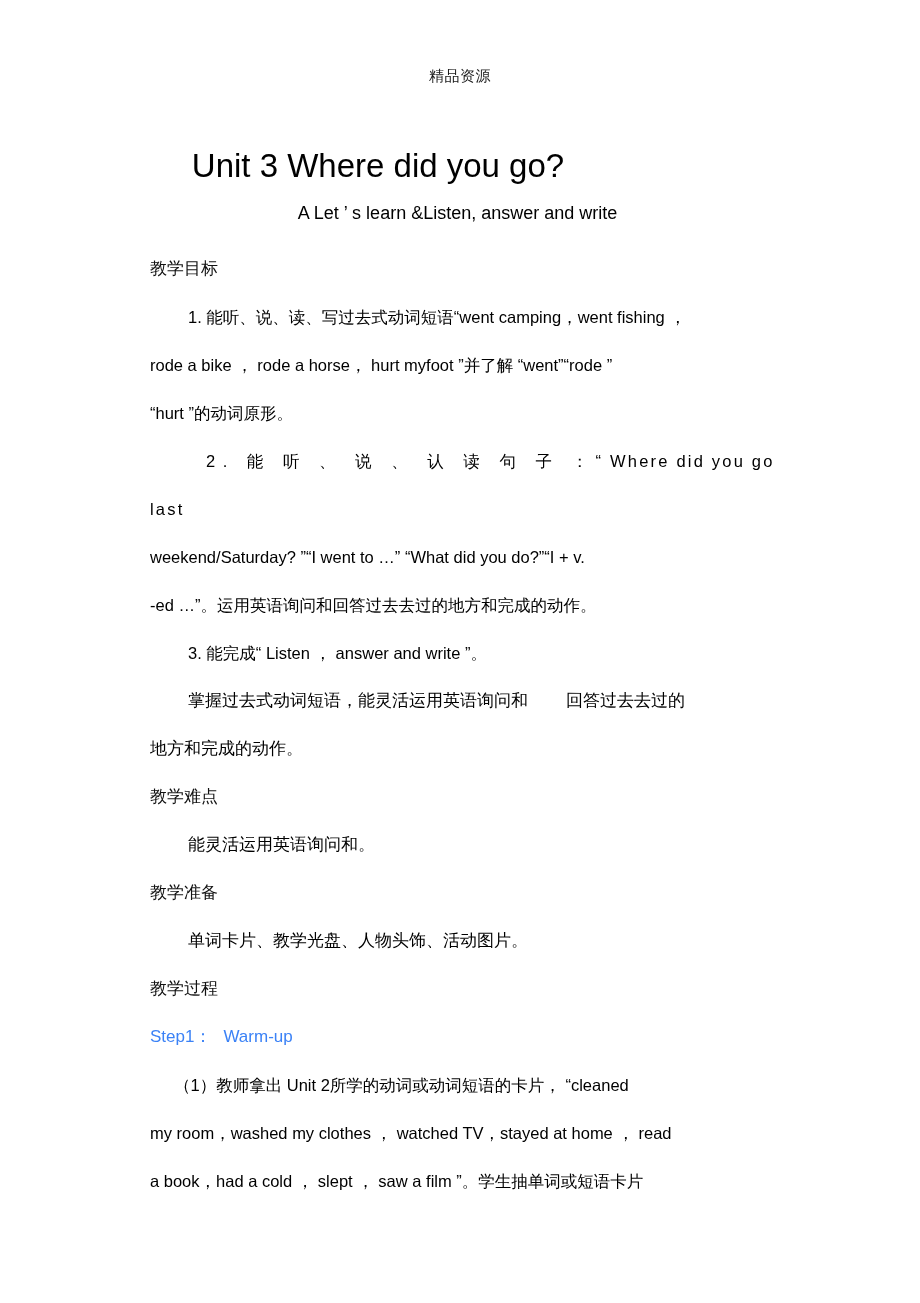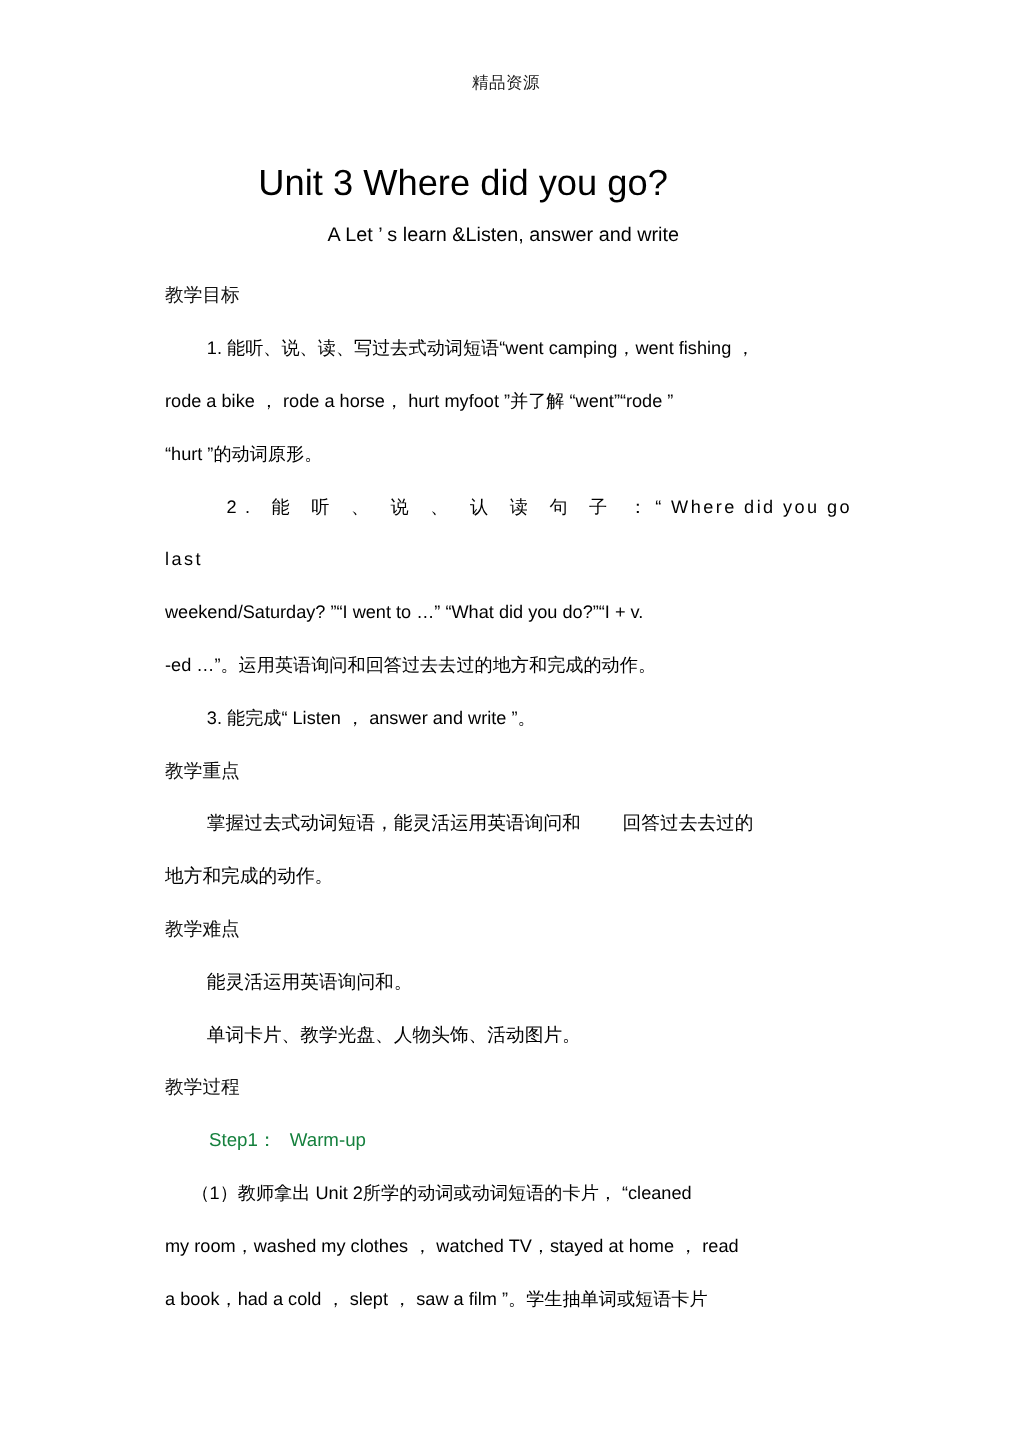--- a/index.html
+++ b/index.html
@@ -44,21 +44,20 @@
     top: 122px;
     left: 0;
     width: 756px;
     text-align: center;
     font-family: "Liberation Sans", "DejaVu Sans", sans-serif;
     font-size: 33px;
     font-weight: 400;
     line-height: 44px;
     color: #000;
     letter-spacing: 0px;
-    padding-left: 43px;
   }
 
   .doc-subtitle {
     position: absolute;
     top: 200px;
     left: 0;
     width: 915px;
     text-align: center;
     font-family: "Liberation Sans", "DejaVu Sans", sans-serif;
     font-size: 18px;
@@ -120,23 +119,22 @@
   }
   .gap-small {
     display: inline-block;
     width: 12px;
   }
 
   .step-line {
     font-family: "Liberation Sans", "DejaVu Sans", sans-serif;
     font-size: 17px;
     line-height: 48px;
-    color: #15803d;
+    color: #3b82f6;
     white-space: nowrap;
-    margin-left: 40px;
   }
 
   .nowrap { white-space: nowrap; }
 </style>
 </head>
 <body>
 
 <div class="page">
 
   <div class="doc-header">精品资源</div>
@@ -158,33 +156,33 @@
     <div class="para noindent flat">
       <span class="spread-wide" style="margin-left:56px;">2. 能 听 、 说 、 认 读 句 子 ：</span><span class="spread-mid">“ Where did you go last</span><br>
       <span>weekend/Saturday? ”“I went to …” “What did you do?”“I + v.</span><br>
       <span>-ed …”。运用英语询问和回答过去去过的地方和完成的动作。</span>
     </div>
 
     <div class="para noindent flat">
       <span style="margin-left:38px;">3. 能完成“ Listen ， answer and write ”。</span>
     </div>
 
-    <div class="sec-head">教学重点</div>
 
     <div class="para cn-serif noindent flat">
       <span style="margin-left:38px;">掌握过去式动词短语，能灵活运用英语询问和</span><span class="gap-wide"></span><span>回答过去去过的</span><br>
       <span>地方和完成的动作。</span>
     </div>
 
     <div class="sec-head">教学难点</div>
 
     <div class="para cn-serif noindent flat">
       <span style="margin-left:38px;">能灵活运用英语询问和。</span>
     </div>
 
+    <div class="sec-head">教学准备</div>
 
     <div class="para cn-serif noindent flat">
       <span style="margin-left:38px;">单词卡片、教学光盘、人物头饰、活动图片。</span>
     </div>
 
     <div class="sec-head">教学过程</div>
 
     <div class="step-line">
       <span>Step1：</span><span class="gap-small"></span><span>Warm-up</span>
     </div>

